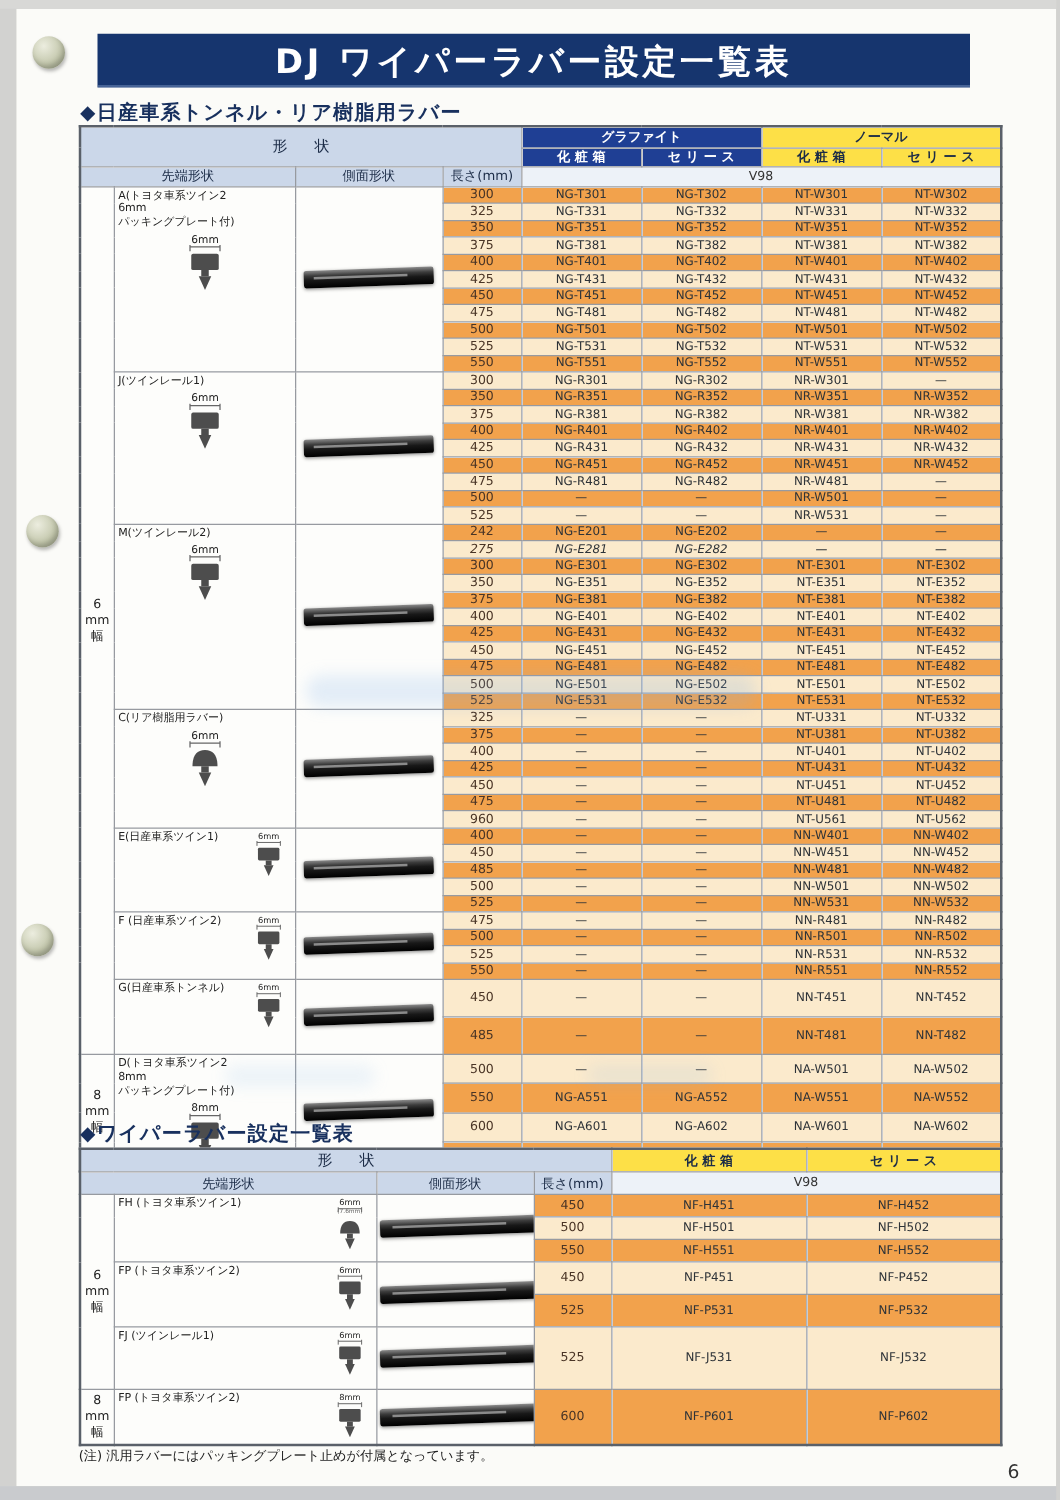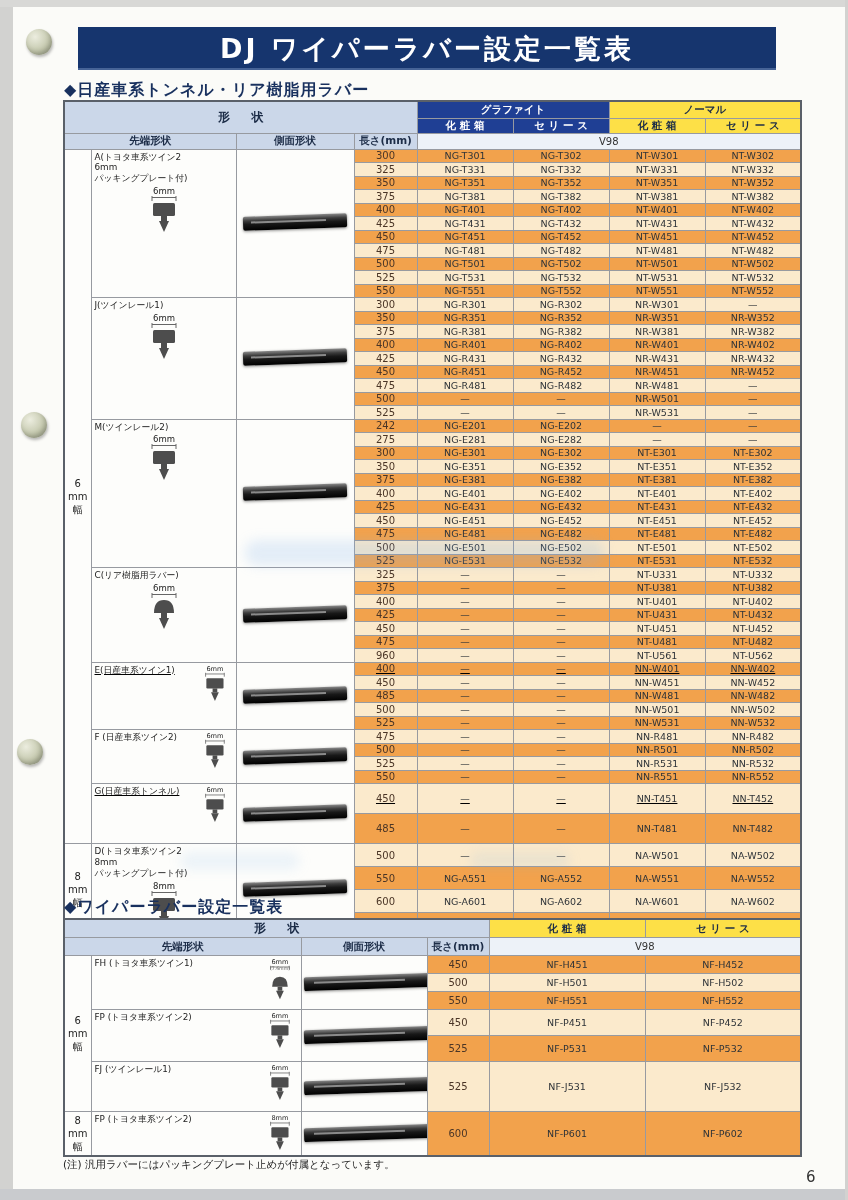--- a/index.html
+++ b/index.html
@@ -28,21 +28,21 @@
   .sec-title{position:absolute;color:#18305e;font-weight:bold;font-size:16px;letter-spacing:1px;}
   #sec1{left:64px;top:80px;}
   #sec2{left:64px;top:897px;}
 
   table{border-collapse:collapse;table-layout:fixed;position:absolute;background:#ffffff;
     border:2px solid #5a6069;}
   td{border:1px solid #979aa0;padding:0 2px;font-size:9.5px;color:#2a2e33;overflow:hidden;}
   #table1{left:63px;top:100px;width:737px;}
   #table2{left:63px;top:918px;width:737px;}
 
-  .hdr{background:#cbd7e9;text-align:center;font-weight:bold;color:#1c2c47;font-size:10.5px;margin-left:28px;}
+  .hdr{background:#cbd7e9;text-align:center;font-weight:normal;color:#1c2c47;font-size:10.5px;margin-left:28px;}
   .shape-hdr{letter-spacing:1.8em;text-indent:1.8em;font-size:12px;}
   .hdr-navy{background:#1f3f94;color:#ffffff;text-align:center;font-weight:bold;font-size:10.5px;}
   .hdr-lb{background:#fde047;color:#1c2c47;text-align:center;font-weight:bold;font-size:10.5px;margin-left:44px;}
   .sub{letter-spacing:.35em;text-indent:.35em;}
   .v98{background:#edf2f8;text-align:center;font-size:10px;color:#333;}
 
   .o{background:#f2a24c;}
   .l{background:#fbeacc;}
   td.len{text-align:center;font-size:10px;color:#4a3526;}
   td.code{text-align:center;color:#2e3338;}
@@ -293,21 +293,21 @@
               <path d="M23 46 L18 35 h10 Z" fill="#4d4d4d"></path>
             </svg></div>
         </td>
         <td class="sidecell" rowspan="11"><div class="side-bar" style="width:104px"></div></td>
         <td class="len o">242</td>
         <td class="code o">NG-E201</td>
         <td class="code o">NG-E202</td>
         <td class="code o">—</td>
         <td class="code o">—</td>
       </tr>
-      <tr style="height: 13.5px;">
+      <tr style="height: 13.5px; font-style: italic;">
         <td class="len l">275</td>
         <td class="code l">NG-E281</td>
         <td class="code l">NG-E282</td>
         <td class="code l">—</td>
         <td class="code l">—</td>
       </tr>
       <tr style="height: 13.5px;">
         <td class="len o">300</td>
         <td class="code o">NG-E301</td>
         <td class="code o">NG-E302</td>
@@ -423,21 +423,21 @@
         <td class="code o">NT-U481</td>
         <td class="code o">NT-U482</td>
       </tr>
       <tr style="height: 13.5px;">
         <td class="len l">960</td>
         <td class="code l">—</td>
         <td class="code l">—</td>
         <td class="code l">NT-U561</td>
         <td class="code l">NT-U562</td>
       </tr>
-      <tr style="height: 13.5px; text-decoration: underline;">
+      <tr style="height: 13.5px;">
         <td class="tipcell" rowspan="5">
           <div class="tip-inline">
             <div class="tip-label">E(日産車系ツイン1)</div>
             <svg width="35.88" height="39" viewBox="0 0 46 50">
               <text x="23" y="8" font-size="8.5" text-anchor="middle" fill="#222">6mm</text>
               <path d="M11 10 v5 M35 10 v5 M11 11.5 h24" stroke="#666" stroke-width="1" fill="none"></path>
               <rect x="12" y="17" width="22" height="13" rx="1.5" fill="#4d4d4d"></rect>
               <rect x="20" y="30" width="6" height="5" fill="#4d4d4d"></rect>
               <path d="M23 46 L18 35 h10 Z" fill="#4d4d4d"></path>
             </svg>
@@ -512,21 +512,21 @@
         <td class="code l">NN-R531</td>
         <td class="code l">NN-R532</td>
       </tr>
       <tr style="height: 13.5px;">
         <td class="len o">550</td>
         <td class="code o">—</td>
         <td class="code o">—</td>
         <td class="code o">NN-R551</td>
         <td class="code o">NN-R552</td>
       </tr>
-      <tr style="height: 30px; text-decoration: underline;">
+      <tr style="height: 30px;">
         <td class="tipcell" rowspan="2">
           <div class="tip-inline">
             <div class="tip-label">G(日産車系トンネル)</div>
             <svg width="35.88" height="39" viewBox="0 0 46 50">
               <text x="23" y="8" font-size="8.5" text-anchor="middle" fill="#222">6mm</text>
               <path d="M11 10 v5 M35 10 v5 M11 11.5 h24" stroke="#666" stroke-width="1" fill="none"></path>
               <rect x="12" y="17" width="22" height="13" rx="1.5" fill="#4d4d4d"></rect>
               <rect x="20" y="30" width="6" height="5" fill="#4d4d4d"></rect>
               <path d="M23 46 L18 35 h10 Z" fill="#4d4d4d"></path>
             </svg>

